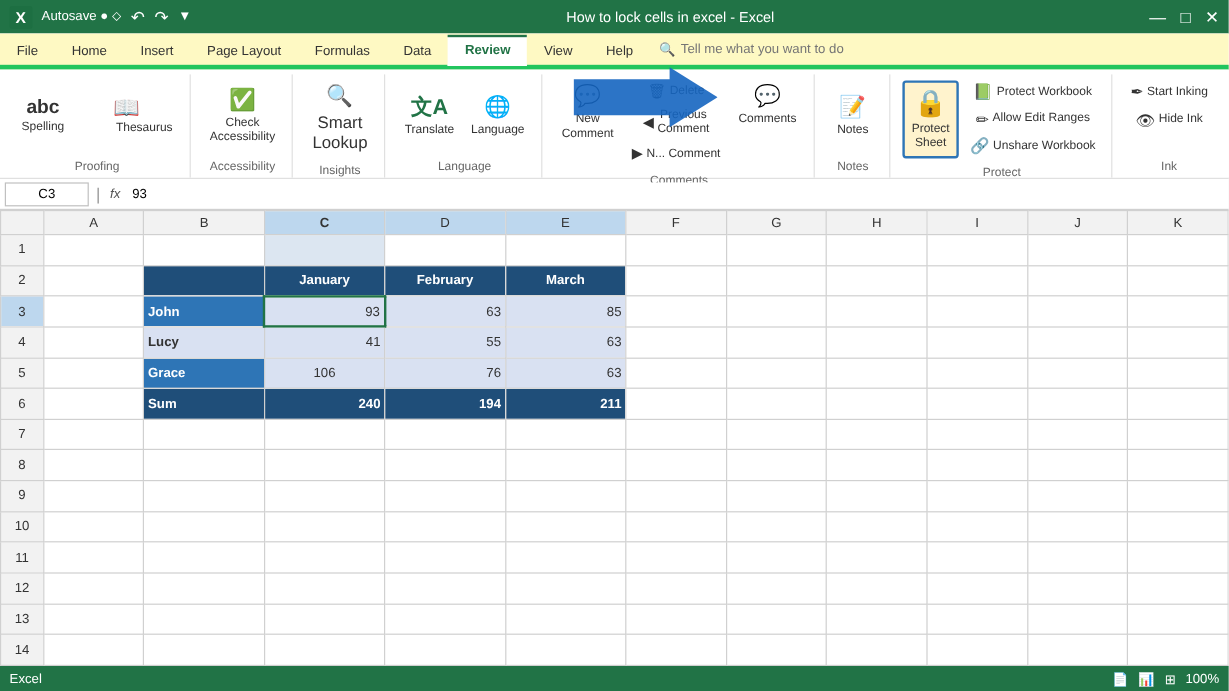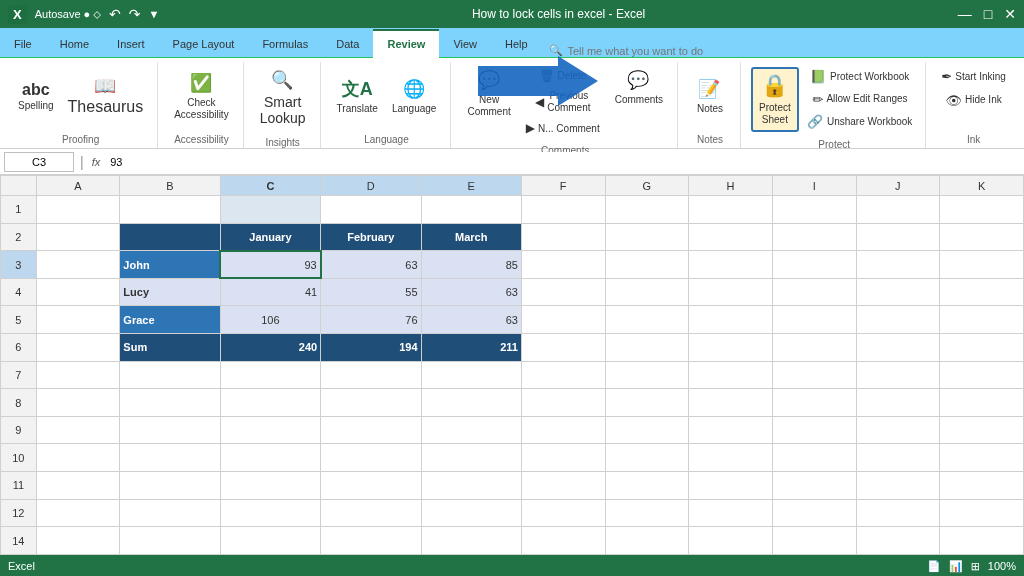--- a/index.html
+++ b/index.html
@@ -17,24 +17,24 @@
       font-size: 11px;
     }
 
     
     #ribbon {
       background: #ffffff;
       border-bottom: 1px solid #d0d0d0;
     }
     #ribbon-tabs {
       display: flex;
-      background: #7dd3fc;
-      border-bottom: 1px solid #22c55e;
+      background: #fef9c3;
+      border-bottom: 4px solid #22c55e;
       height: 30px;
-      align-items: flex-end;
+      align-items: center;
     }
     .ribbon-tab {
       padding: 6px 14px 5px;
       font-size: 11px;
       cursor: pointer;
       color: #333;
       border-top: 2px solid transparent;
       height: 100%;
       display: flex;
       align-items: center;
@@ -268,21 +268,21 @@
   <div id="ribbon-content">
 
     <div class="ribbon-group">
       <div class="ribbon-group-buttons">
         <div class="ribbon-btn">
           <div class="ribbon-btn-icon" style="font-size:16px;font-weight:bold;color:#333;">abc</div>
           <div style="font-size:10px;">Spelling</div>
         </div>
         <div class="ribbon-btn">
           <div class="ribbon-btn-icon" style="font-size:18px;">📖</div>
-          <div style="font-size:16px;">Thesaurus</div>
+          <div style="font-size:10px;margin-left:29px;">Thesaurus</div>
         </div>
       </div>
       <div class="ribbon-group-label">Proofing</div>
     </div>
 
     <div class="ribbon-group">
       <div class="ribbon-group-buttons">
         <div class="ribbon-btn">
           <div style="font-size:18px;">✅</div>
           <div style="font-size:10px;text-align:center;">Check<br>Accessibility</div>
@@ -607,20 +607,34 @@
           <td></td>
           <td></td>
           <td></td>
           <td></td>
           <td></td>
           <td></td>
           <td></td>
           <td></td>
         </tr>
       <tr>
+          <th class="row-header">13</th>
+          <td></td>
+          <td></td>
+          <td></td>
+          <td></td>
+          <td></td>
+          <td></td>
+          <td></td>
+          <td></td>
+          <td></td>
+          <td></td>
+          <td></td>
+        </tr>
+      <tr>
           <th class="row-header">14</th>
           <td></td>
           <td></td>
           <td></td>
           <td></td>
           <td></td>
           <td></td>
           <td></td>
           <td></td>
           <td></td>

